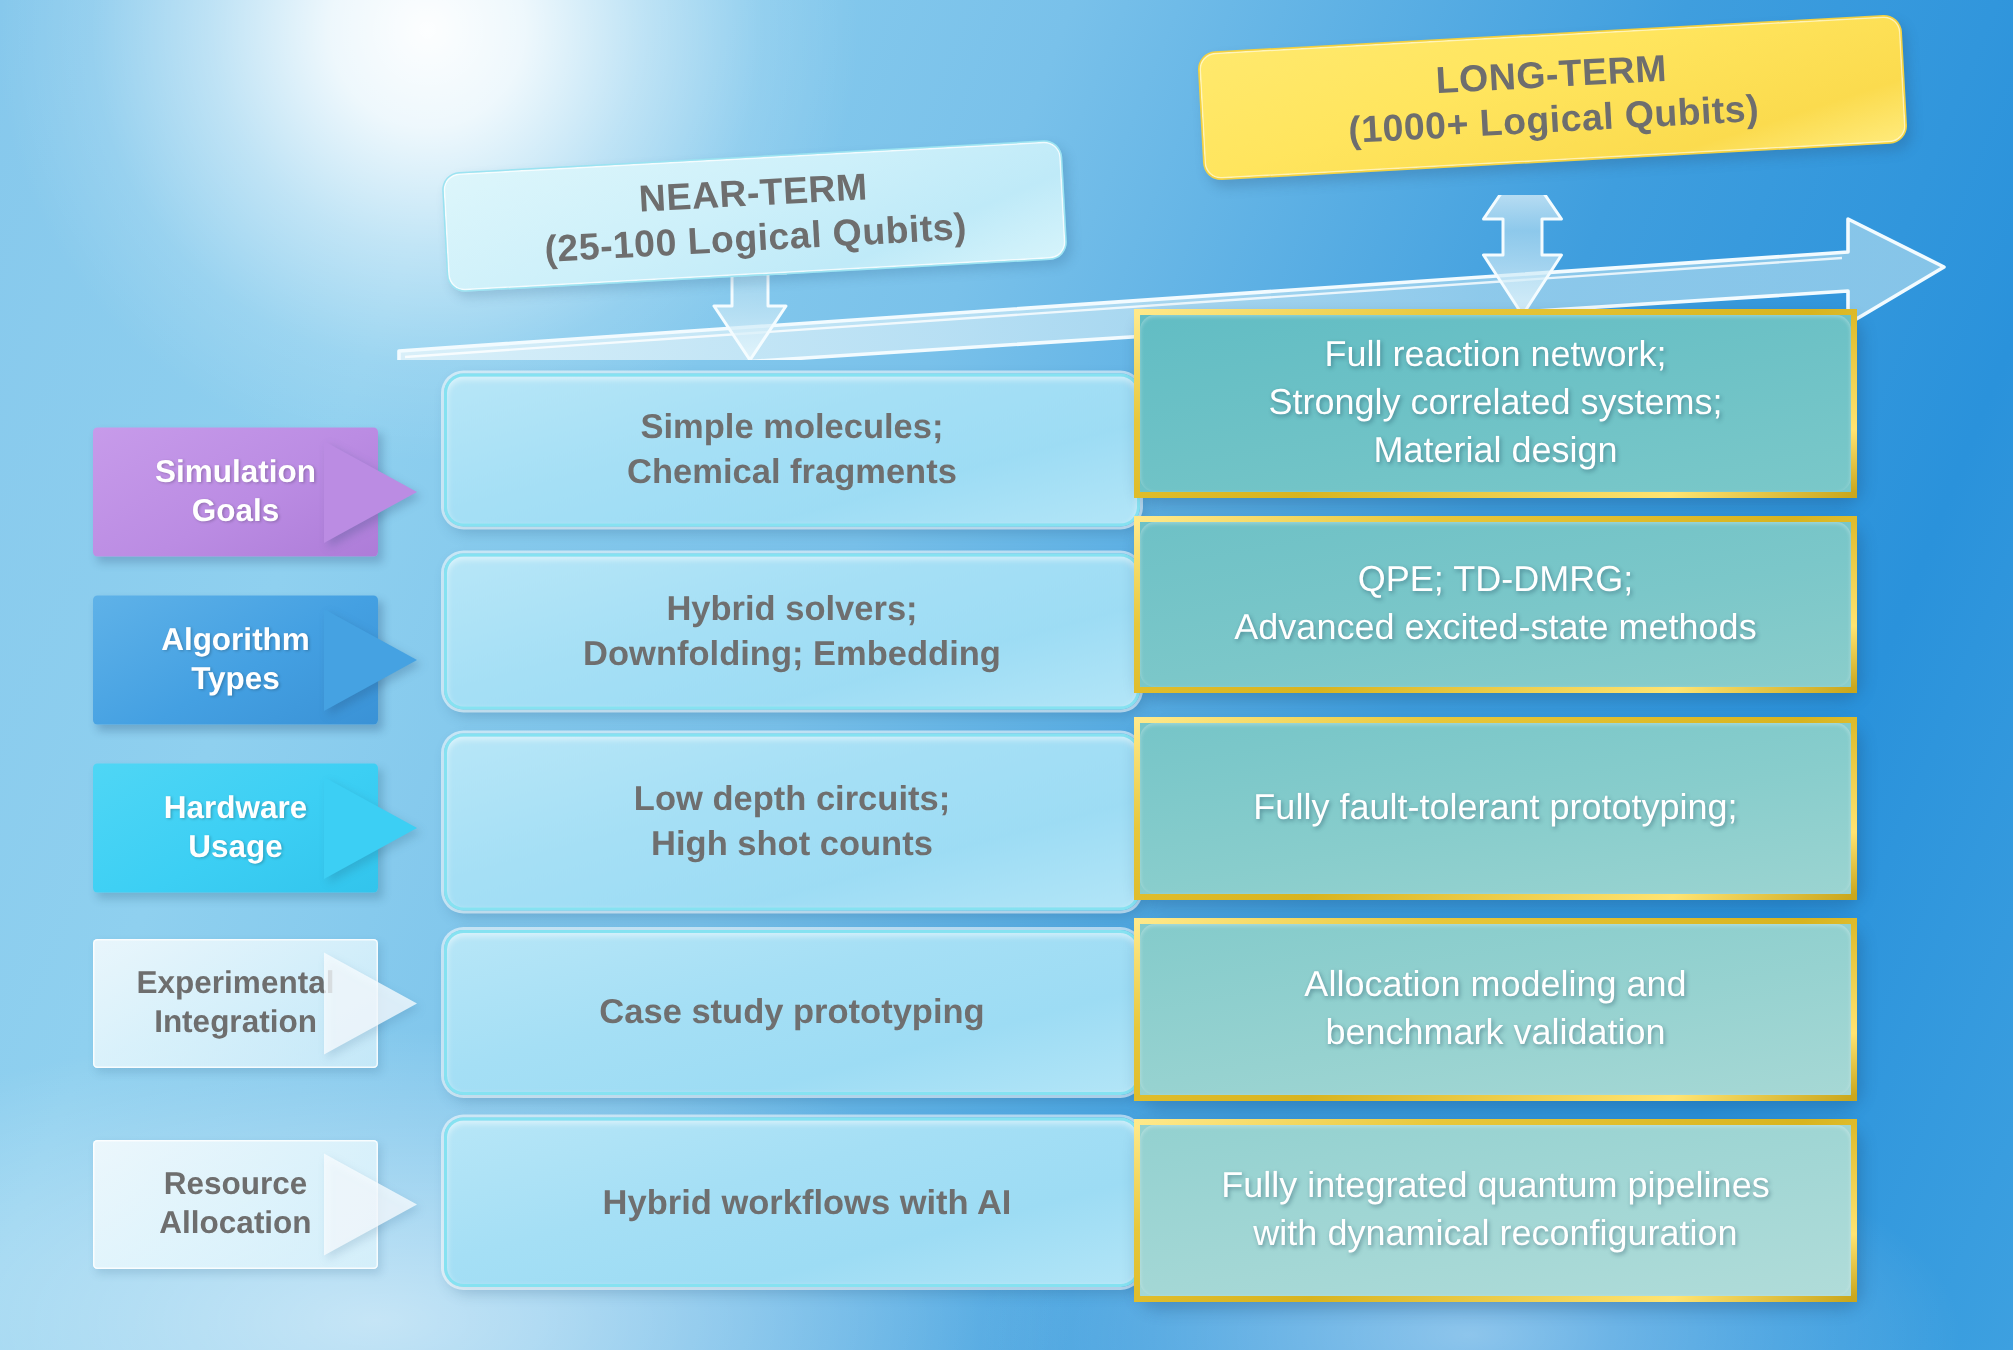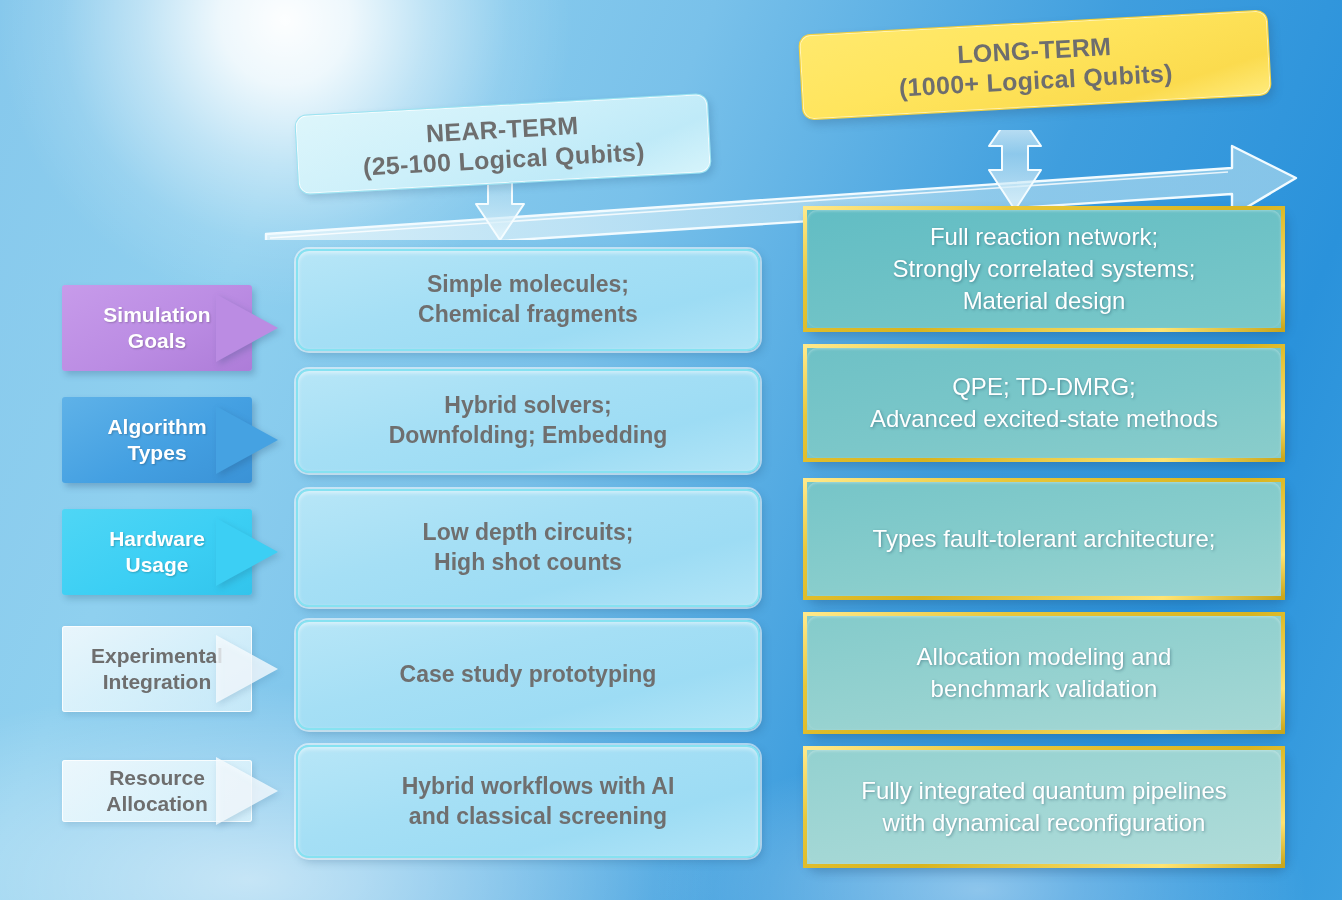--- a/index.html
+++ b/index.html
@@ -100,21 +100,21 @@
     transform: translateY(-50%);
   }
 
   .lbl.filled .lbl-body { color: #ffffff; text-shadow: 1px 1px 2px rgba(0,0,0,0.22); }
   .lbl.ghost  .lbl-body { color: #6e6e6e; }
 
   #lbl-0 { top: 285px; height: 86px; }
   #lbl-1 { top: 397px; height: 86px; }
   #lbl-2 { top: 509px; height: 86px; }
   #lbl-3 { top: 626px; height: 86px; }
-  #lbl-4 { top: 760px; height: 62px; }
+  #lbl-4 { top: 760px; height: 86px; }
 
   #lbl-0 .lbl-body { background: linear-gradient(150deg,#c79bea 0%,#bb8ce3 55%,#ad7cd8 100%); box-shadow: 3px 4px 6px rgba(40,70,110,0.25); }
   #lbl-0 .lbl-head { border-left-color: #bb8ce3; filter: drop-shadow(3px 3px 3px rgba(40,70,110,0.25)); }
   #lbl-1 .lbl-body { background: linear-gradient(150deg,#5fb2e8 0%,#44a0e2 55%,#3a92d6 100%); box-shadow: 3px 4px 6px rgba(30,70,110,0.28); }
   #lbl-1 .lbl-head { border-left-color: #45a2e2; filter: drop-shadow(3px 3px 3px rgba(30,70,110,0.25)); }
   #lbl-2 .lbl-body { background: linear-gradient(150deg,#4fd6f5 0%,#3ccff4 55%,#32c4ec 100%); box-shadow: 3px 4px 6px rgba(30,90,120,0.25); }
   #lbl-2 .lbl-head { border-left-color: #3ccff4; filter: drop-shadow(3px 3px 3px rgba(30,90,120,0.22)); }
   #lbl-3 .lbl-body, #lbl-4 .lbl-body {
     background: linear-gradient(150deg, rgba(255,255,255,0.80) 0%, rgba(240,252,255,0.72) 55%, rgba(225,246,253,0.66) 100%);
     box-shadow: 2px 3px 6px rgba(50,100,140,0.18), inset 0 0 0 1px rgba(255,255,255,0.8);
@@ -148,21 +148,21 @@
   }
   #near-0 { top: 249px; height: 102px; }
   #near-1 { top: 369px; height: 104px; }
   #near-2 { top: 489px; height: 118px; }
   #near-3 { top: 620px; height: 110px; }
   #near-4 { top: 745px; height: 113px; padding-left: 20px; }
 
   
   .card-long {
     position: absolute;
-    left: 803px;
+    left: 756px;
     width: 482px;
     box-sizing: border-box;
     display: flex;
     align-items: center;
     justify-content: center;
     text-align: center;
     border-radius: 14px;
     font-weight: normal;
     font-size: 24px;
     line-height: 1.32;
@@ -283,40 +283,39 @@
     </div>
   </div>
   <div class="card-near" id="near-3">
     <div>
       <span class="cell-line">Case study prototyping</span>
     </div>
   </div>
   <div class="card-near" id="near-4">
     <div>
       <span class="cell-line">Hybrid workflows with AI</span>
-      <span class="cell-line">and classical screening</span>
     </div>
   </div>
 
   <div class="card-long" id="long-0">
     <div>
       <span class="cell-line">Full reaction network;</span>
       <span class="cell-line">Strongly correlated systems;</span>
       <span class="cell-line">Material design</span>
     </div>
   </div>
   <div class="card-long" id="long-1">
     <div>
       <span class="cell-line">QPE; TD-DMRG;</span>
       <span class="cell-line">Advanced excited-state methods</span>
     </div>
   </div>
   <div class="card-long" id="long-2">
     <div>
-      <span class="cell-line">Types fault-tolerant architecture;</span>
+      <span class="cell-line">Fully fault-tolerant prototyping;</span>
     </div>
   </div>
   <div class="card-long" id="long-3">
     <div>
       <span class="cell-line">Allocation modeling and</span>
       <span class="cell-line">benchmark validation</span>
     </div>
   </div>
   <div class="card-long" id="long-4">
     <div>

